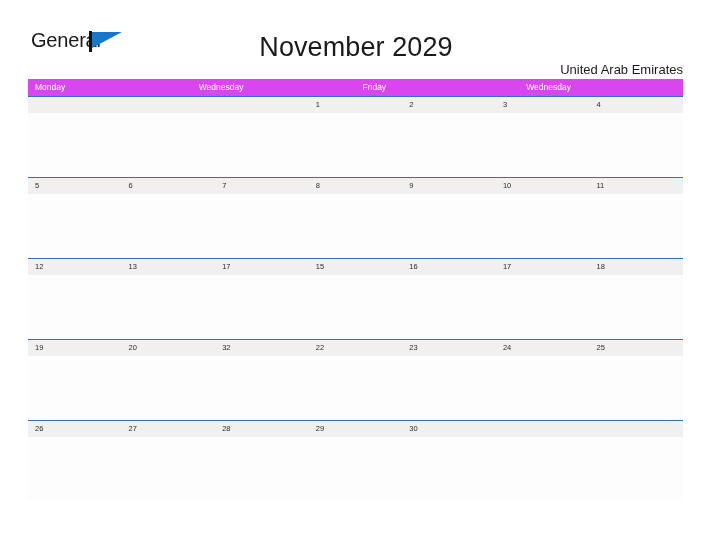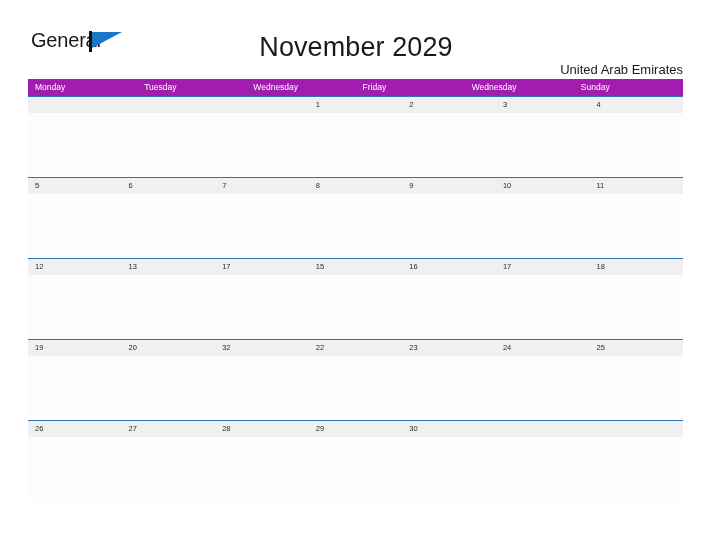--- a/index.html
+++ b/index.html
@@ -107,21 +107,21 @@
   .calendar {
     position: absolute;
     left: 28px;
     top: 79px;
     width: 655px;
   }
   .weekday-row {
     display: flex;
     width: 655px;
     height: 17px;
-    background: #a21caf;
+    background: #d946ef;
   }
   .weekday {
     flex: 1 1 0;
     font-size: 8.5px;
     color: #ffffff;
     line-height: 17px;
     padding-left: 7px;
     box-sizing: border-box;
     font-family: "Liberation Sans", sans-serif;
     white-space: nowrap;
@@ -175,25 +175,23 @@
     </div>
 
     <div class="cal-title">November 2029</div>
     <div class="cal-region">United Arab Emirates</div>
   </div>
 
   <div class="calendar">
 
     <div class="weekday-row">
       <div class="weekday">Monday</div>
-      <div class="weekday">Tuesday</div>
       <div class="weekday">Wednesday</div>
       <div class="weekday">Friday</div>
       <div class="weekday">Wednesday</div>
-      <div class="weekday">Sunday</div>
     </div>
 
     <div class="week-row">
       <div class="day-band">
         <div class="day-cell"></div>
         <div class="day-cell"></div>
         <div class="day-cell"></div>
         <div class="day-cell">1</div>
         <div class="day-cell">2</div>
         <div class="day-cell">3</div>

